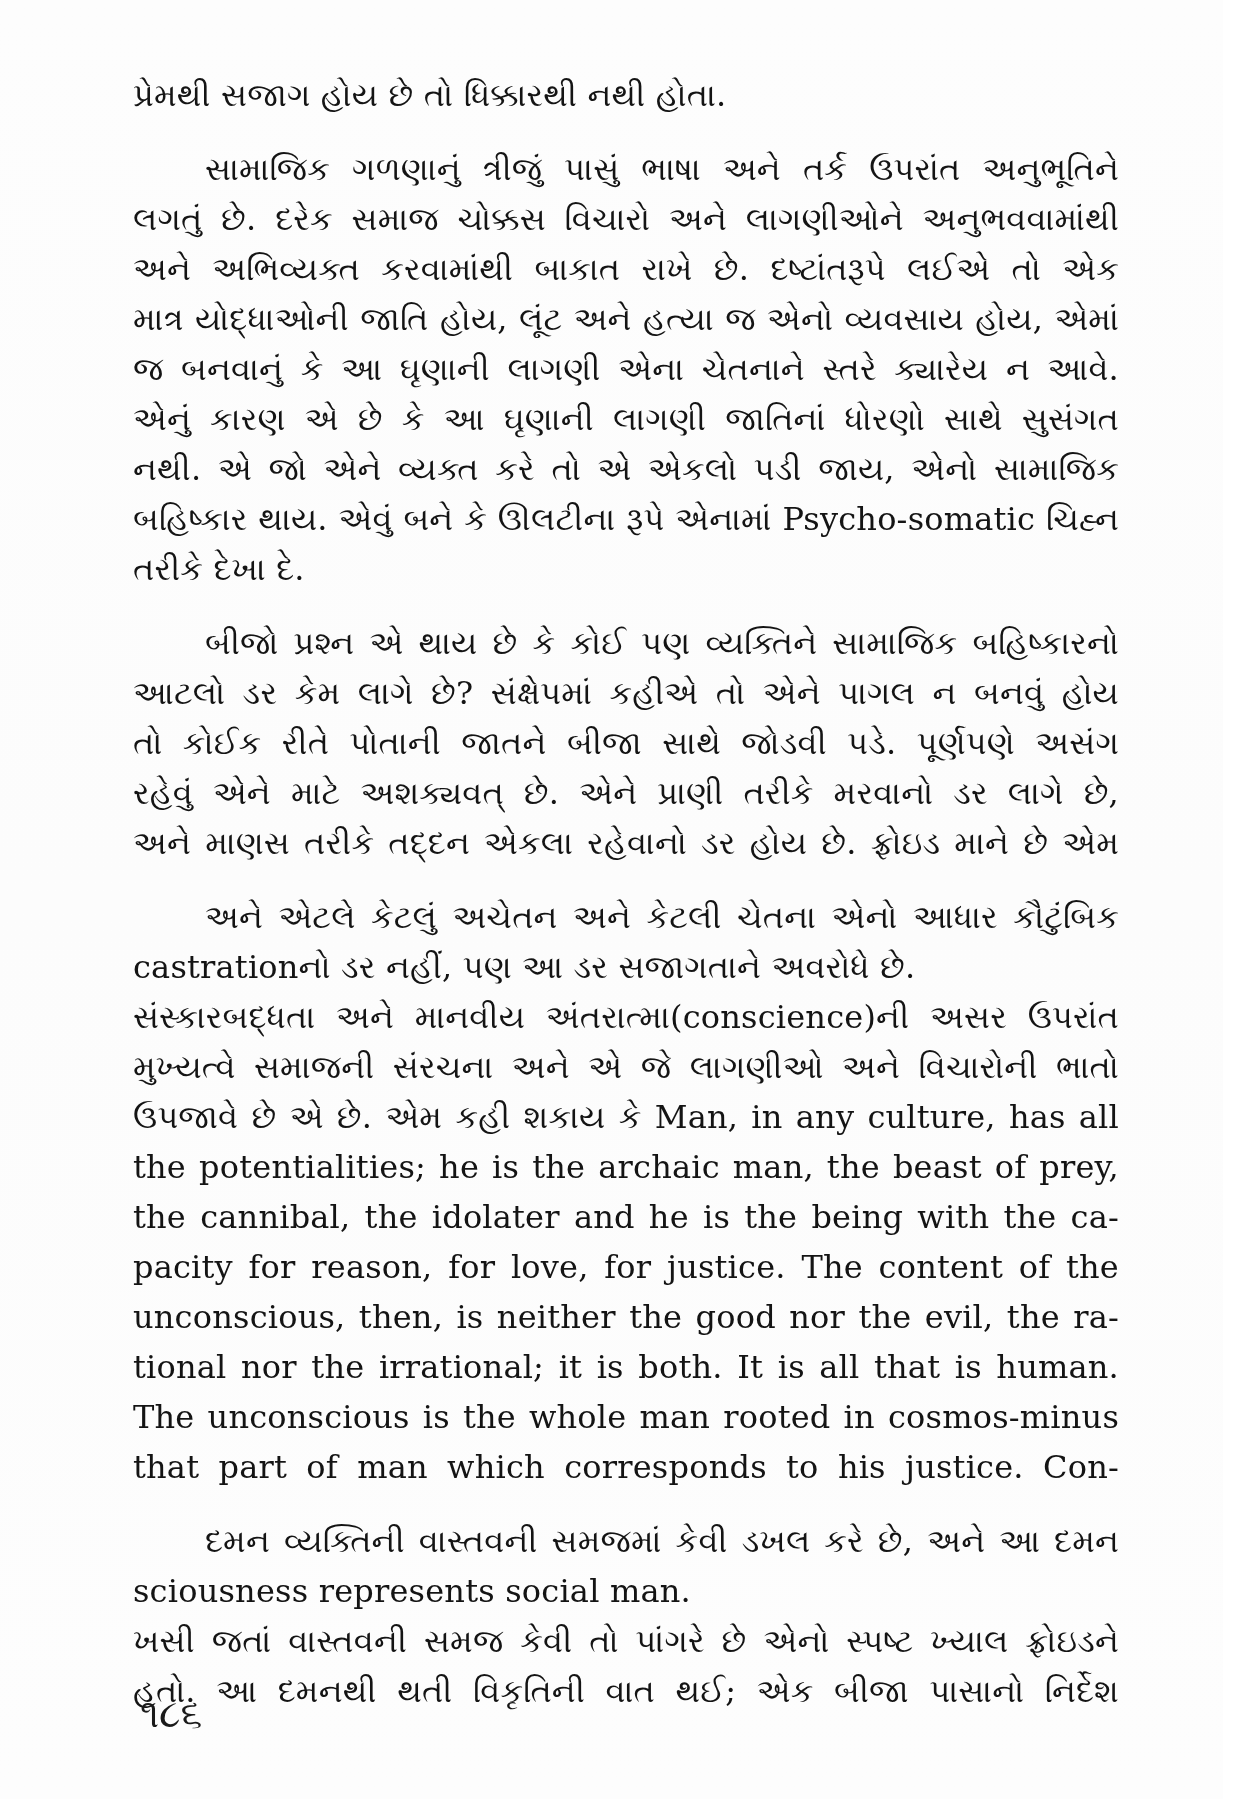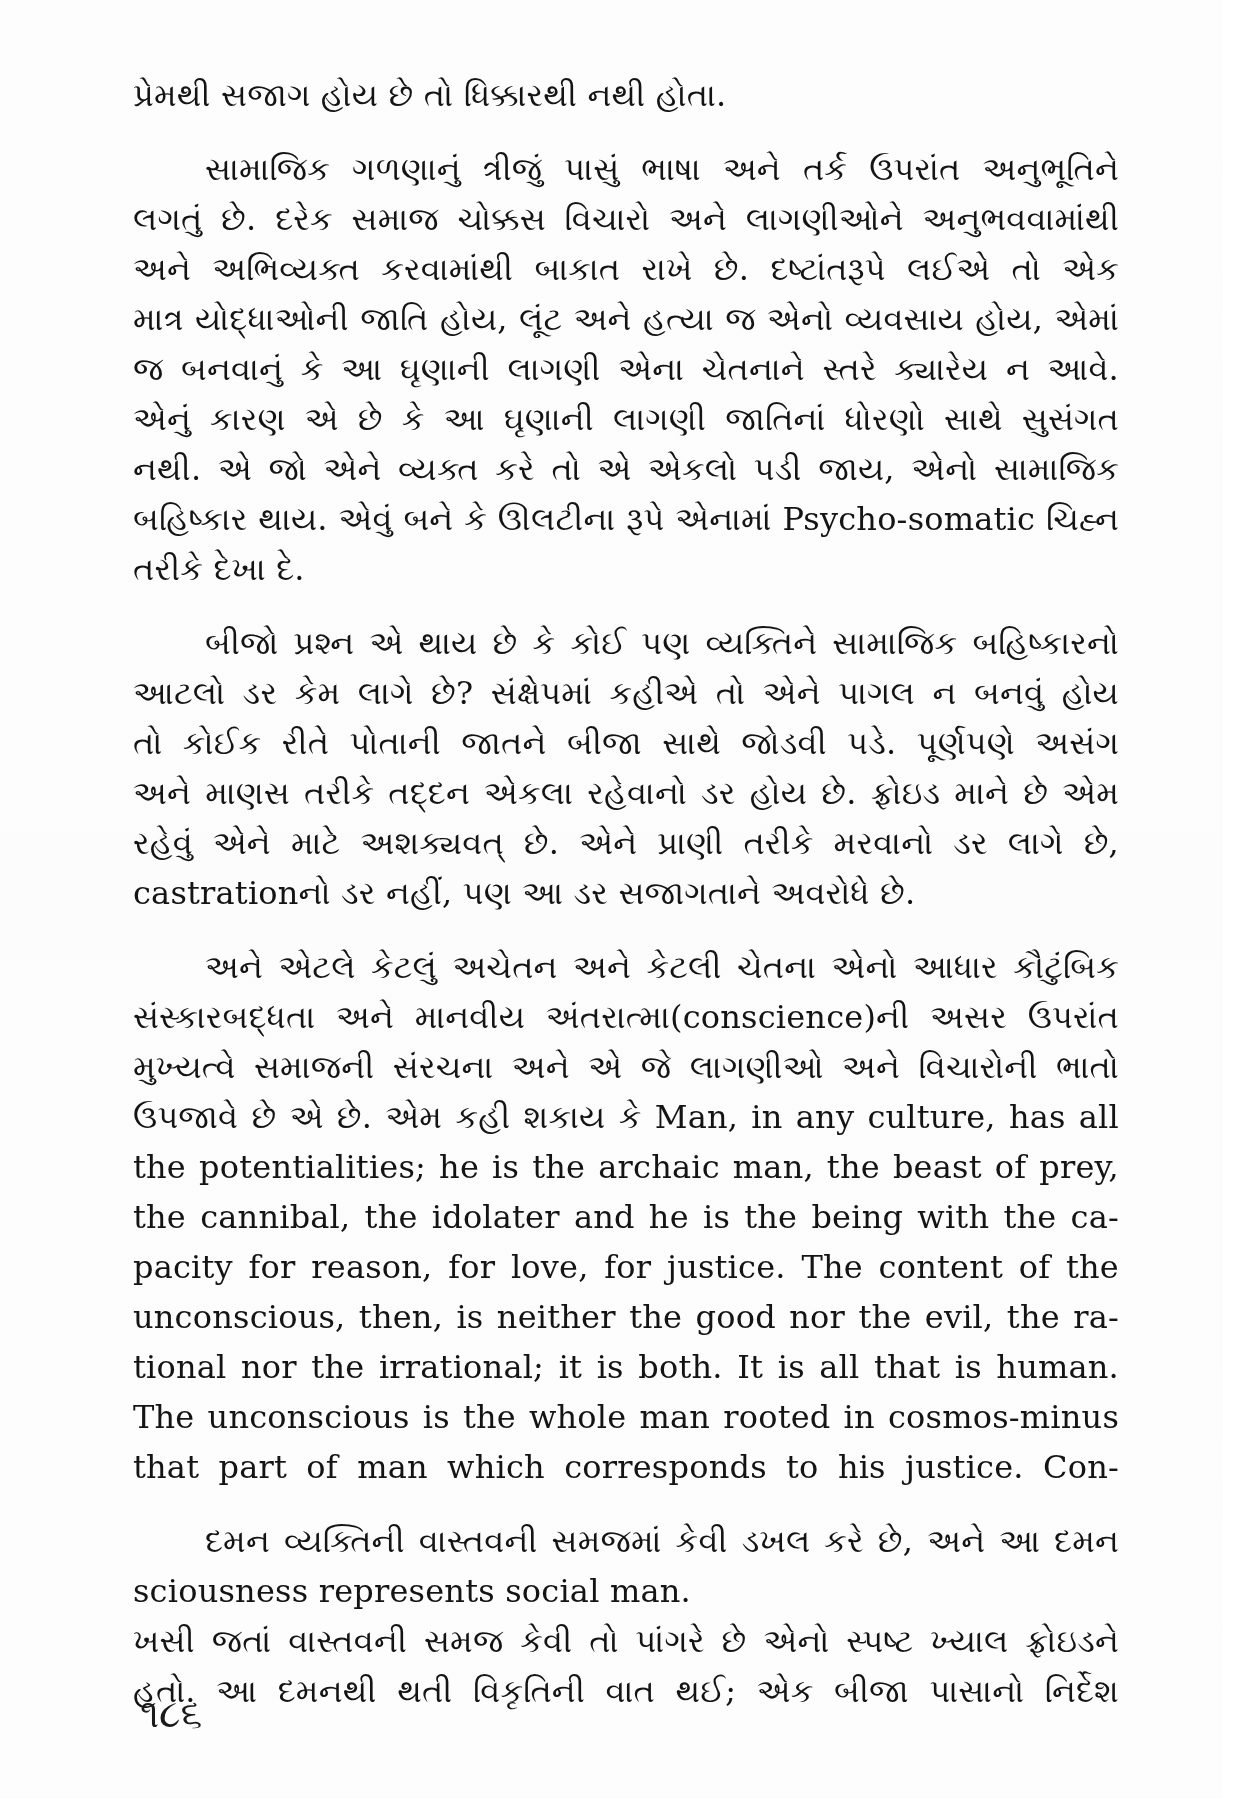--- a/index.html
+++ b/index.html
@@ -62,24 +62,24 @@
       <p class="line justify">અને અભિવ્યક્ત કરવામાંથી બાકાત રાખે છે. દષ્ટાંતરૂપે લઈએ તો એક</p>
       <p class="line justify">માત્ર યોદ્ધાઓની જાતિ હોય, લૂંટ અને હત્યા જ એનો વ્યવસાય હોય, એમાં</p>
       <p class="line justify">જ બનવાનું કે આ ઘૃણાની લાગણી એના ચેતનાને સ્તરે ક્યારેય ન આવે.</p>
       <p class="line justify">એનું કારણ એ છે કે આ ઘૃણાની લાગણી જાતિનાં ધોરણો સાથે સુસંગત</p>
       <p class="line justify">નથી. એ જો એને વ્યક્ત કરે તો એ એકલો પડી જાય, એનો સામાજિક</p>
       <p class="line justify">બહિષ્કાર થાય. એવું બને કે ઊલટીના રૂપે એનામાં Psycho-somatic ચિહ્ન</p>
       <p class="line">તરીકે દેખા દે.</p>
       <p class="line indent justify">બીજો પ્રશ્ન એ થાય છે કે કોઈ પણ વ્યક્તિને સામાજિક બહિષ્કારનો</p>
       <p class="line justify">આટલો ડર કેમ લાગે છે? સંક્ષેપમાં કહીએ તો એને પાગલ ન બનવું હોય</p>
       <p class="line justify">તો કોઈક રીતે પોતાની જાતને બીજા સાથે જોડવી પડે. પૂર્ણપણે અસંગ</p>
+      <p class="line justify">રહેવું એને માટે અશક્યવત્ છે. એને પ્રાણી તરીકે મરવાનો ડર લાગે છે,</p>
       <p class="line justify">અને માણસ તરીકે તદ્દન એકલા રહેવાનો ડર હોય છે. ફ્રોઇડ માને છે એમ</p>
-      <p class="line justify">રહેવું એને માટે અશક્યવત્ છે. એને પ્રાણી તરીકે મરવાનો ડર લાગે છે,</p>
+      <p class="line indent justify">અને એટલે કેટલું અચેતન અને કેટલી ચેતના એનો આધાર કૌટુંબિક</p>
       <p class="line">castrationનો ડર નહીં, પણ આ ડર સજાગતાને અવરોધે છે.</p>
-      <p class="line indent justify">અને એટલે કેટલું અચેતન અને કેટલી ચેતના એનો આધાર કૌટુંબિક</p>
       <p class="line justify">સંસ્કારબદ્ધતા અને માનવીય અંતરાત્મા(conscience)ની અસર ઉપરાંત</p>
       <p class="line justify">મુખ્યત્વે સમાજની સંરચના અને એ જે લાગણીઓ અને વિચારોની ભાતો</p>
       <p class="line justify">ઉપજાવે છે એ છે. એમ કહી શકાય કે Man, in any culture, has all</p>
       <p class="line justify">the potentialities; he is the archaic man, the beast of prey,</p>
       <p class="line justify">the cannibal, the idolater and he is the being with the ca-</p>
       <p class="line justify">pacity for reason, for love, for justice. The content of the</p>
       <p class="line justify">unconscious, then, is neither the good nor the evil, the ra-</p>
       <p class="line justify">tional nor the irrational; it is both. It is all that is human.</p>
       <p class="line justify">The unconscious is the whole man rooted in cosmos-minus</p>
       <p class="line justify">that part of man which corresponds to his justice. Con-</p>

